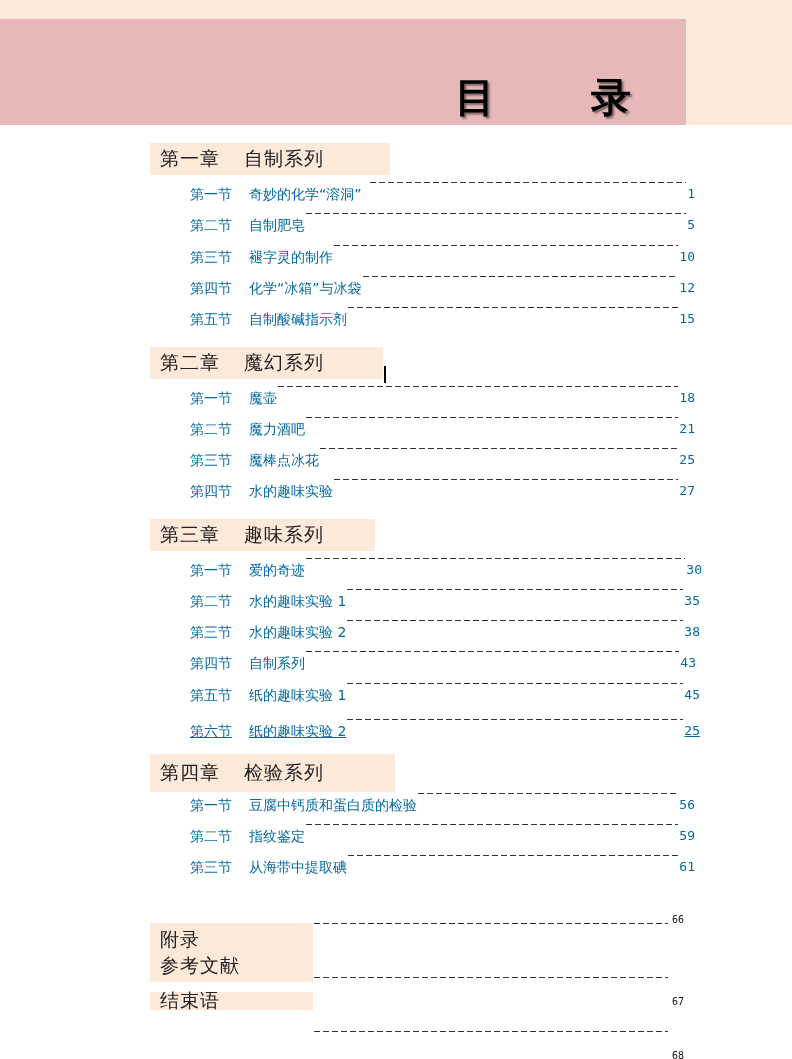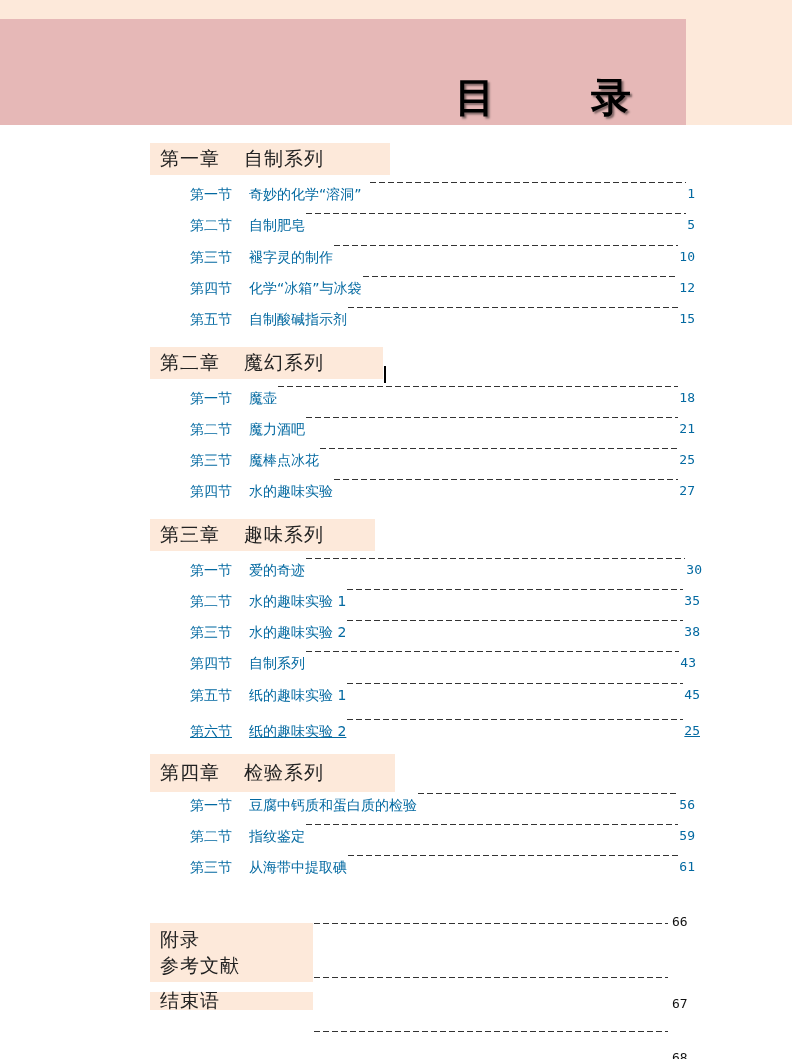--- a/index.html
+++ b/index.html
@@ -48,21 +48,21 @@
     position: relative; top: -4px; height: 1px;
     background-image: repeating-linear-gradient(to right, #333 0 6px, transparent 6px 9px);
   }
   .entry .page { font-family: "DejaVu Sans Mono", "Liberation Mono", monospace; font-size: 13px; }
 
   .end-leader {
     position: absolute; left: 314px; width: 354px; height: 1px;
     background-image: repeating-linear-gradient(to right, #333 0 6px, transparent 6px 9px);
   }
   .end-page {
-    position: absolute; left: 672px; font-size: 13px;
+    position: absolute; left: 672px; font-size: 10px;
     font-family: "DejaVu Sans Mono", "Liberation Mono", monospace; color: #111;
   }
   .cursor {
     position: absolute; left: 384px; top: 366px; width: 2px; height: 17px; background: #000;
   }
 </style>
 </head>
 <body>
 
 <div class="header-band"></div>

